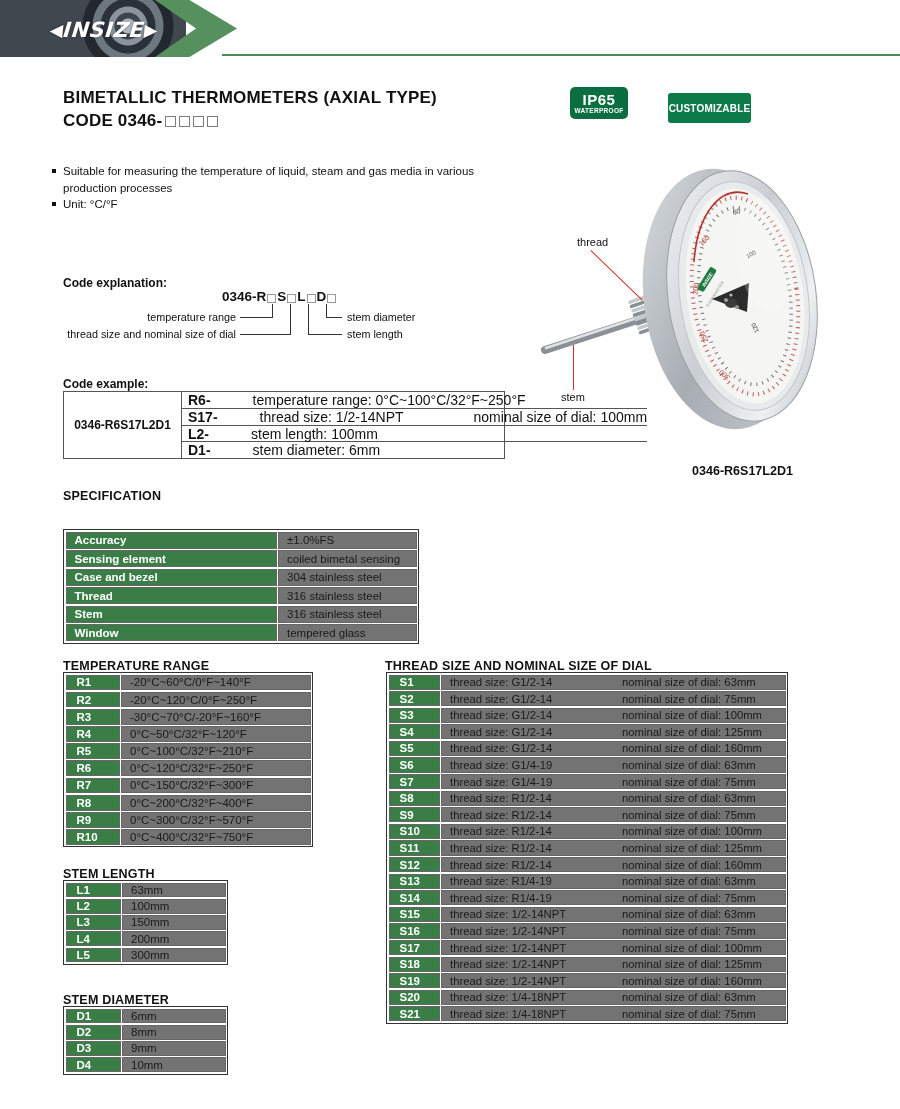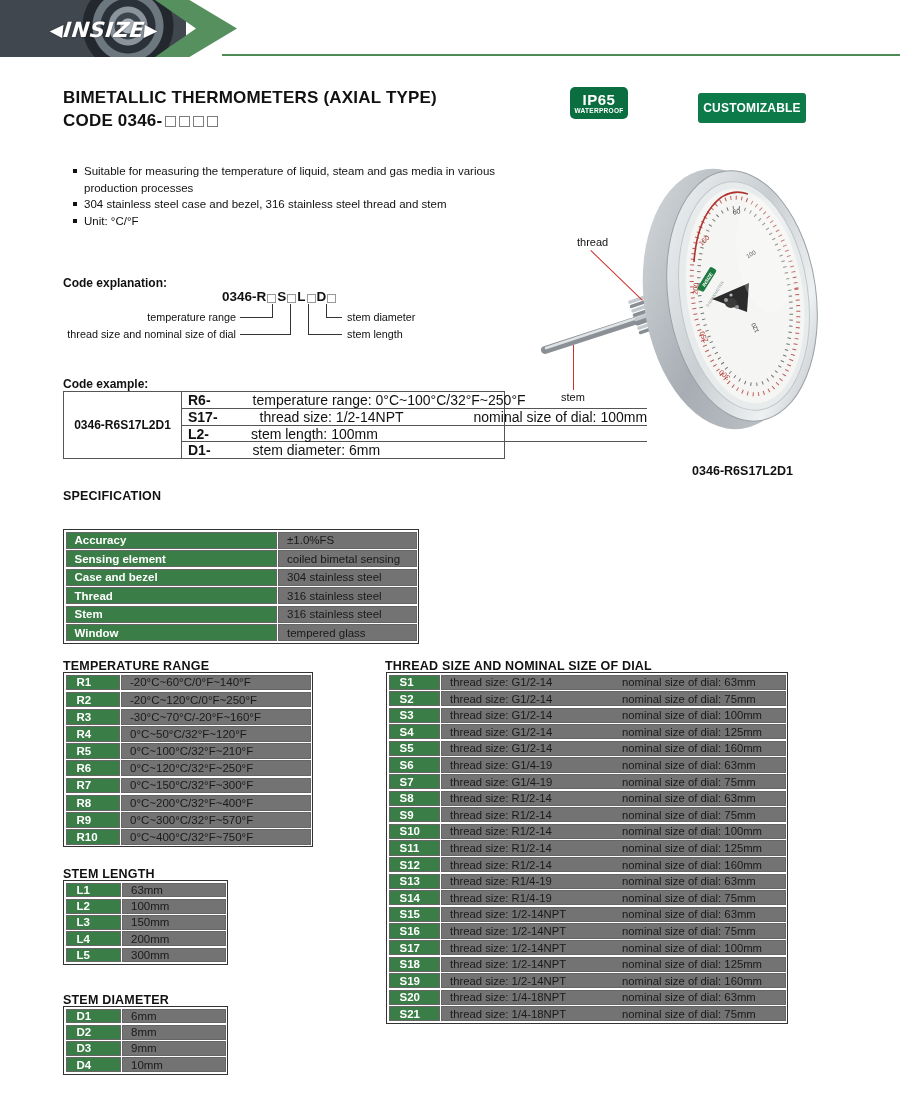--- a/index.html
+++ b/index.html
@@ -22,25 +22,25 @@
   .green-line{position:absolute;left:222px;top:54px;width:678px;height:2px;background:#4d8a55;}
 
   
   .title{position:absolute;left:63px;top:86px;font-size:17px;font-weight:bold;line-height:23px;letter-spacing:.2px;}
   .code-boxes{display:inline-block;}
   .sq{display:inline-block;width:9px;height:9px;border:1.5px solid #7d7d7d;background:#fff;margin-left:3px;vertical-align:-1px;}
   .badge-ip{position:absolute;left:570px;top:87px;width:58px;height:32px;background:#0b6e41;border-radius:5px;
     color:#fff;text-align:center;display:flex;flex-direction:column;justify-content:center;line-height:1;}
   .badge-ip .b1{font-size:15px;font-weight:bold;letter-spacing:.5px;}
   .badge-ip .b2{font-size:6.5px;font-weight:bold;margin-top:1.5px;letter-spacing:.3px;}
-  .badge-cz{position:absolute;left:698px;top:93px;width:108px;height:30px;background:#0d7a49;border-radius:3px;
-    color:#fff;font-size:12px;font-weight:bold;display:flex;align-items:center;justify-content:center;letter-spacing:.2px;}
-
-  
-  .features{position:absolute;left:73px;top:163px;width:428px;font-size:11.5px;line-height:16.5px;}
+  .badge-cz{position:absolute;left:668px;top:93px;width:83px;height:30px;background:#0d7a49;border-radius:3px;
+    color:#fff;font-size:10px;font-weight:bold;display:flex;align-items:center;justify-content:center;letter-spacing:.2px;}
+
+  
+  .features{position:absolute;left:52px;top:163px;width:428px;font-size:11.5px;line-height:16.5px;}
   .feat{display:flex;}
   .feat .bullet{flex:0 0 4px;width:4px;height:4px;background:#111;margin:6px 7px 0 0;}
   .feat .txt{flex:1;}
 
   
   .h-small{position:absolute;font-size:12px;font-weight:bold;}
   .diag-code{position:absolute;left:222px;top:289px;font-size:13.5px;font-weight:bold;white-space:nowrap;}
   .diag-code .dsq{display:inline-block;width:7px;height:7px;border:1px solid #999;background:#fff;margin:0 1px 0 1px;vertical-align:-2px;}
   .conn{position:absolute;box-sizing:border-box;}
   .c1{left:240px;top:304px;width:33px;height:14px;border-right:1px solid #333;border-bottom:1px solid #333;}
@@ -119,24 +119,20 @@
   </div>
   <div class="badge-cz">CUSTOMIZABLE</div>
 
   <div class="features">
 
       <div class="feat">
         <span class="bullet"></span>
         <span class="txt">Suitable for measuring the temperature of liquid, steam and gas media in various production processes</span>
       </div>
 
-      <div class="feat">
-        <span class="bullet"></span>
-        <span class="txt">304 stainless steel case and bezel, 316 stainless steel thread and stem</span>
-      </div>
 
       <div class="feat">
         <span class="bullet"></span>
         <span class="txt">Unit: °C/°F</span>
       </div>
     </div>
 
   <div class="h-small" style="left:63px;top:276px;">Code explanation:</div>
   <div class="diag-code">
     <span>0346-R</span><span class="dsq"></span><span>S</span><span class="dsq"></span><span>L</span><span class="dsq"></span><span>D</span><span class="dsq"></span>

